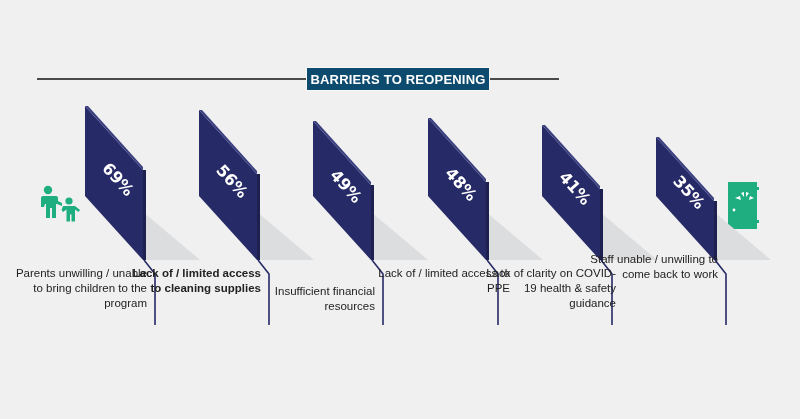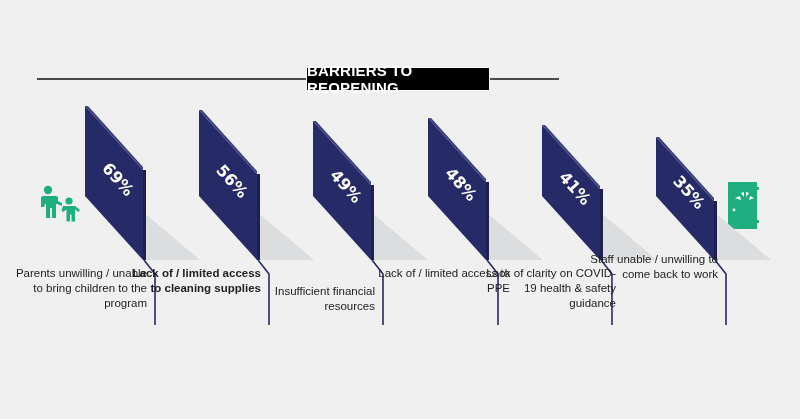--- a/index.html
+++ b/index.html
@@ -8,23 +8,23 @@
     background: #f0f0f0;
     font-family: "Liberation Sans", sans-serif;
     position: relative;
   }
   .title-line {
     position: absolute; left: 37px; top: 78px; width: 522px; height: 2px;
     background: #4a4a4a;
   }
   .title-box {
     position: absolute; left: 306px; top: 67px; width: 184px; height: 24px;
-    background: #000000; color: #ffffff;
+    background: #0c4a6e; color: #ffffff;
     font-family: "Liberation Sans", sans-serif; font-weight: bold;
-    font-size: 15px; letter-spacing: 0.2px;
+    font-size: 13px; letter-spacing: 0.2px;
     display: flex; align-items: center; justify-content: center;
     border: 1px solid #f8f8f8;
     box-sizing: border-box;
   }
   svg.stage { position: absolute; left: 0; top: 0; }
   .label {
     position: absolute; width: 140px; text-align: right;
     font-size: 11.5px; line-height: 15px; color: #222;
     font-family: "Liberation Sans", sans-serif;
   }

